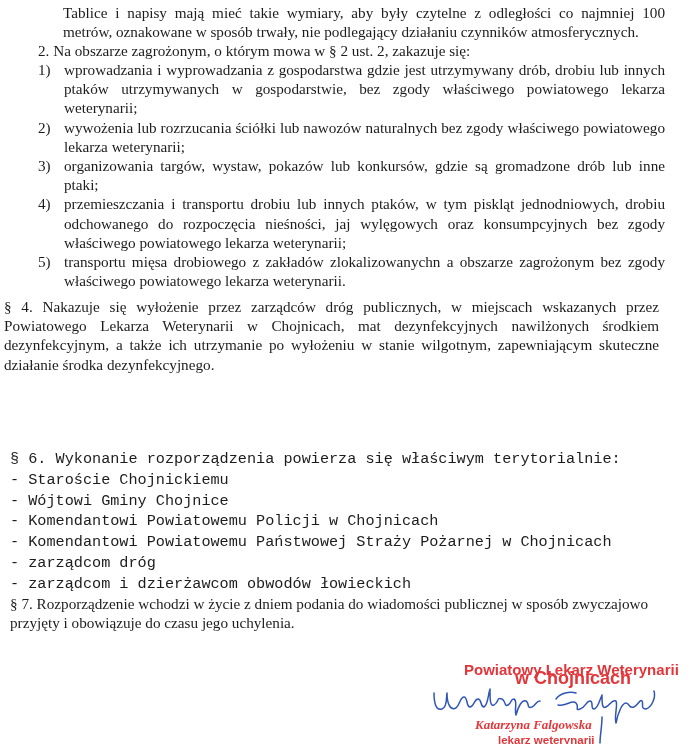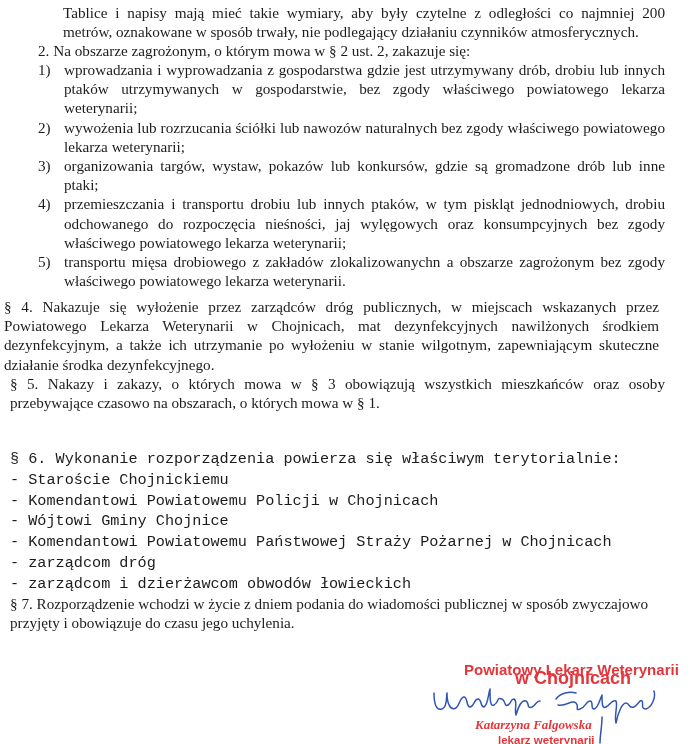--- a/index.html
+++ b/index.html
@@ -32,43 +32,42 @@
     .st-4 { left: 68px; top: 74px; font-size: 11.5px; }
     .sig { position: absolute; left: 0; top: 0; width: 240px; height: 87px; }
     p { margin: 0; }
   </style>
 </head>
 <body>
 
 <div class="page">
 
   <div class="blk p-intro">
-    <span class="l1">Tablice i napisy mają mieć takie wymiary, aby były czytelne z odległości co najmniej 200</span>
+    <span class="l1">Tablice i napisy mają mieć takie wymiary, aby były czytelne z odległości co najmniej 100</span>
     <span>metrów, oznakowane w sposób trwały, nie podlegający działaniu czynników atmosferycznych.</span>
   </div>
 
   <div class="blk p-2">2. Na obszarze zagrożonym, o którym mowa w § 2 ust. 2, zakazuje się:</div>
 
   <ol class="blk list">
     <li><span class="num">1)</span><span>wprowadzania i wyprowadzania z gospodarstwa gdzie jest utrzymywany drób, drobiu lub innych ptaków utrzymywanych w gospodarstwie, bez zgody właściwego powiatowego lekarza weterynarii;</span></li>
     <li><span class="num">2)</span><span>wywożenia lub rozrzucania ściółki lub nawozów naturalnych bez zgody właściwego powiatowego lekarza weterynarii;</span></li>
     <li><span class="num">3)</span><span>organizowania targów, wystaw, pokazów lub konkursów, gdzie są gromadzone drób lub inne ptaki;</span></li>
     <li><span class="num">4)</span><span>przemieszczania i transportu drobiu lub innych ptaków, w tym piskląt jednodniowych, drobiu odchowanego do rozpoczęcia nieśności, jaj wylęgowych oraz konsumpcyjnych bez zgody właściwego powiatowego lekarza weterynarii;</span></li>
     <li><span class="num">5)</span><span>transportu mięsa drobiowego z zakładów zlokalizowanychn a obszarze zagrożonym bez zgody właściwego powiatowego lekarza weterynarii.</span></li>
   </ol>
 
   <p class="blk s4 just">§ 4. Nakazuje się wyłożenie przez zarządców dróg publicznych, w miejscach wskazanych przez Powiatowego Lekarza Weterynarii w Chojnicach, mat dezynfekcyjnych nawilżonych środkiem dezynfekcyjnym, a także ich utrzymanie po wyłożeniu w stanie wilgotnym, zapewniającym skuteczne działanie środka dezynfekcyjnego.</p>
 
-  <p class="blk s5 just">§ 5. Nakazy i zakazy, o których mowa w § 3 obowiązują wszystkich mieszkańców oraz osoby przebywające czasowo na obszarach, o których mowa w § 1.</p>
 
   <div class="blk s6">
     <span class="dash">§ 6. Wykonanie rozporządzenia powierza się właściwym terytorialnie:</span>
     <span class="dash">- Staroście Chojnickiemu</span>
+    <span class="dash">- Wójtowi Gminy Chojnice</span>
     <span class="dash">- Komendantowi Powiatowemu Policji w Chojnicach</span>
-    <span class="dash">- Wójtowi Gminy Chojnice</span>
     <span class="dash">- Komendantowi Powiatowemu Państwowej Straży Pożarnej w Chojnicach</span>
     <span class="dash">- zarządcom dróg</span>
     <span class="dash">- zarządcom i dzierżawcom obwodów łowieckich</span>
   </div>
 
   <p class="blk s7">§ 7. Rozporządzenie wchodzi w życie z dniem podania do wiadomości publicznej w sposób zwyczajowo przyjęty i obowiązuje do czasu jego uchylenia.</p>
 
   <div class="stamp">
     <span class="st st-1">Powiatowy Lekarz Weterynarii</span>
     <span class="st st-2">w Chojnicach</span>

